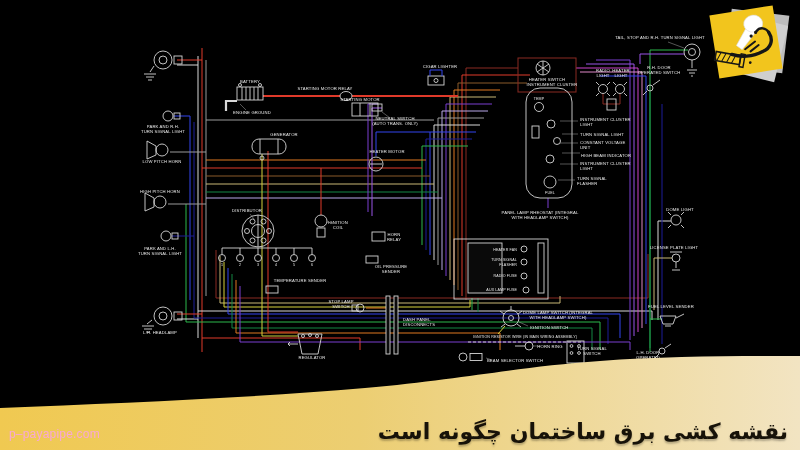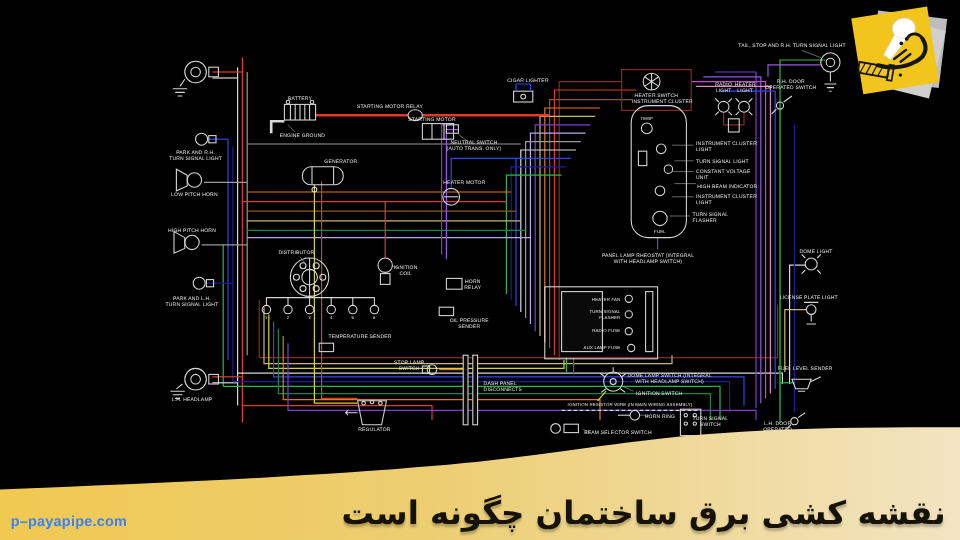--- a/index.html
+++ b/index.html
@@ -8,24 +8,24 @@
   svg{display:block;}
   .w{fill:none;stroke-width:1;}
   .w2{stroke-width:2.2;}
   .comp{stroke:#d6d6d6;fill:none;stroke-width:0.9;}
   .compfill{stroke:#d6d6d6;fill:#0a0a0a;stroke-width:0.9;}
   .leader{stroke:#bdbdbd;stroke-width:0.45;fill:none;}
   .lbl{fill:#e9e9e9;font-size:4.2px;font-family:"Liberation Sans",sans-serif;letter-spacing:.15px;}
   .lbl-s{font-size:3.6px;}
   .z1{z-index:1}.z5{z-index:5}
   .banner-title{position:absolute;right:12px;bottom:6px;z-index:6;direction:rtl;
-    font-family:"DejaVu Sans",sans-serif;font-weight:bold;font-size:27px;color:#171208;
+    font-family:"DejaVu Sans",sans-serif;font-weight:bold;font-size:22px;color:#171208;
     text-shadow:0 2px 2px rgba(0,0,0,0.25);white-space:nowrap;}
-  .watermark{position:absolute;left:9px;bottom:9px;z-index:6;font-weight:bold;font-size:12px;
-    color:#3b82f6;letter-spacing:.2px;}
+  .watermark{position:absolute;left:9px;bottom:9px;z-index:6;font-weight:normal;font-size:12px;
+    color:#f9a8d4;letter-spacing:.2px;}
   .logo{position:absolute;left:700px;top:2px;width:95px;height:85px;z-index:7;}
 </style>
 </head>
 <body>
 
 <svg class="stage z1" viewBox="0 0 800 450">
 
   <g>
     <polyline class="w" points="202,48 202,352" stroke="#e03a2a"></polyline>
     <polyline class="w" points="198,56 198,338" stroke="#d8d8d8"></polyline>

